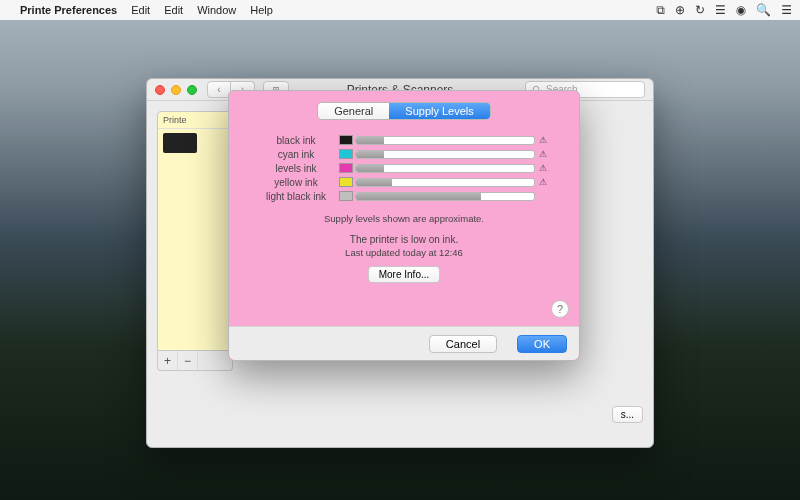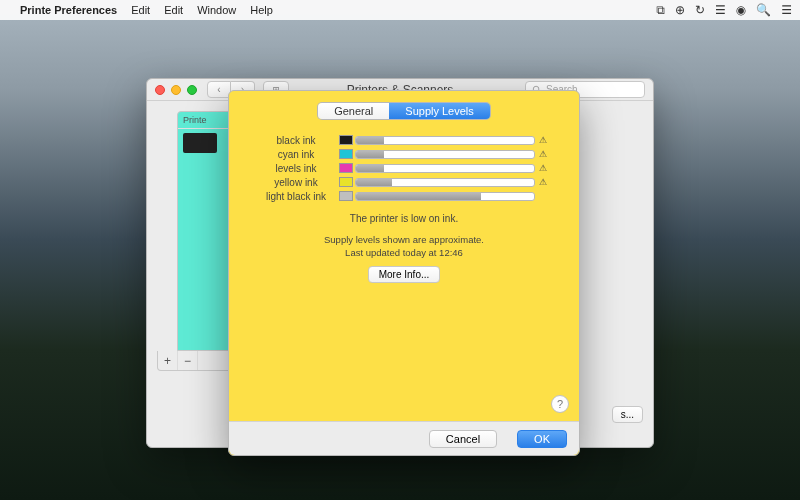--- a/index.html
+++ b/index.html
@@ -7,39 +7,39 @@
 body { background:linear-gradient(to bottom,#a9b6c0 0%,#8d9aa4 18%,#3a4a56 48%,#1c2a1f 70%,#0e1a12 100%); }
 .menubar { position:absolute; top:0; left:0; right:0; height:20px; background:rgba(250,250,250,.95); display:flex; align-items:center; font-size:11px; padding:0 8px; color:#222; }
 .menubar .menu-item { margin-right:14px; }
 .menubar .menu-item.bold { font-weight:600; }
 .menubar .spacer { flex:1; }
 .menubar .micon { margin-left:10px; font-size:12px; color:#333; }
 .apple-logo { font-size:13px; margin-right:12px; }
 
 .window { position:absolute; background:#ececec; border:1px solid #b8b8b8; border-radius:6px; box-shadow:0 15px 40px rgba(0,0,0,.4); }
 .win-back { top:78px; left:146px; width:508px; height:370px; }
-.win-front { top:90px; left:228px; width:352px; height:366px; background:#fde047; }
+.win-front { top:90px; left:228px; width:352px; height:271px; background:#f9a8d4; }
 
 .titlebar { height:22px; display:flex; align-items:center; padding:0 8px; border-bottom:1px solid #d0d0d0; border-radius:6px 6px 0 0; font-size:11px; color:#4a4a4a; }
 .traffic { display:flex; gap:6px; margin-right:10px; }
 .dot { width:10px; height:10px; border-radius:50%; }
 .dot.red { background:#ff5f57; border:0.5px solid #e24238; }
 .dot.yel { background:#ffbd2e; border:0.5px solid #e1a116; }
 .dot.grn { background:#28c940; border:0.5px solid #1fa52f; }
 .navbtns { display:flex; gap:0; margin-right:8px; }
 .navbtn { width:24px; height:17px; background:linear-gradient(#fefefe,#f0f0f0); border:1px solid #c9c9c9; display:flex; align-items:center; justify-content:center; font-size:10px; color:#888; }
 .navbtn:first-child { border-radius:4px 0 0 4px; }
 .navbtn:last-child  { border-radius:0 4px 4px 0; border-left:none; }
 .gridbtn { width:26px; height:17px; background:linear-gradient(#fefefe,#f0f0f0); border:1px solid #c9c9c9; border-radius:4px; display:flex; align-items:center; justify-content:center; font-size:9px; color:#888; margin-right:8px; }
 .win-title { position:absolute; left:0; right:0; text-align:center; pointer-events:none; font-size:12px; color:#444; }
 .searchbox { width:120px; height:17px; background:#fff; border:1px solid #c9c9c9; border-radius:4px; display:flex; align-items:center; padding:0 6px; font-size:10px; color:#aaa; gap:4px; margin-left:auto; }
 .searchbox svg { width:10px; height:10px; fill:#aaa; }
 
 .back-body { padding:10px; display:flex; height:calc(100% - 22px); font-size:10px; }
-.printer-list { width:76px; background:#5eead4; border:1px solid #c8c8c8; border-radius:4px 4px 0 0; height:240px;margin-left:20px; }
+.printer-list { width:76px; background:#fef9c3; border:1px solid #c8c8c8; border-radius:4px 4px 0 0; height:240px; }
 .printer-list-header { font-size:9px; padding:3px 5px; border-bottom:1px solid #e0e0e0; color:#555; }
 .printer-item { padding:4px 5px; }
 .printer-icon { width:34px; height:20px; background:#222; border-radius:2px; }
 .list-footer { width:76px; height:20px; border:1px solid #c8c8c8; border-top:none; border-radius:0 0 4px 4px; display:flex; }
 .pm { width:20px; height:100%; border-right:1px solid #dcdcdc; display:flex; align-items:center; justify-content:center; font-size:12px; color:#555; }
 .back-right { margin-left:10px; flex:1; position:relative; }
 .rightbtn { position:absolute; right:0; bottom:14px; padding:2px 8px; font-size:10px; background:linear-gradient(#fff,#f1f1f1); border:1px solid #c8c8c8; border-radius:4px; }
 
 .seg { display:flex; justify-content:center; margin-top:12px; }
 .seg-group { display:flex; border-radius:4px; overflow:hidden; box-shadow:0 0 0 1px #b8b8b8; }
@@ -168,22 +168,22 @@
       <div class="row">
         <div class="lbl">light black ink</div>
         <div class="swatch" style="background:#bfbfbf"></div>
         <div class="bar">
           <div class="fill" style="width:70%"></div>
         </div>
         <div class="warn"></div>
       </div>
     </div>
 
+  <div class="msg sm">Supply levels shown are approximate.</div>
   <div class="msg">The printer is low on ink.</div>
-  <div class="msg sm">Supply levels shown are approximate.</div>
   <div class="msg sm" style="margin-top:2px">Last updated today at 12:46</div>
   <button class="more">More Info...</button>
 
   <div class="help">?</div>
 
   <div class="footer">
     <button class="btn">Cancel</button>
     <button class="btn primary">OK</button>
   </div>
 </div>

